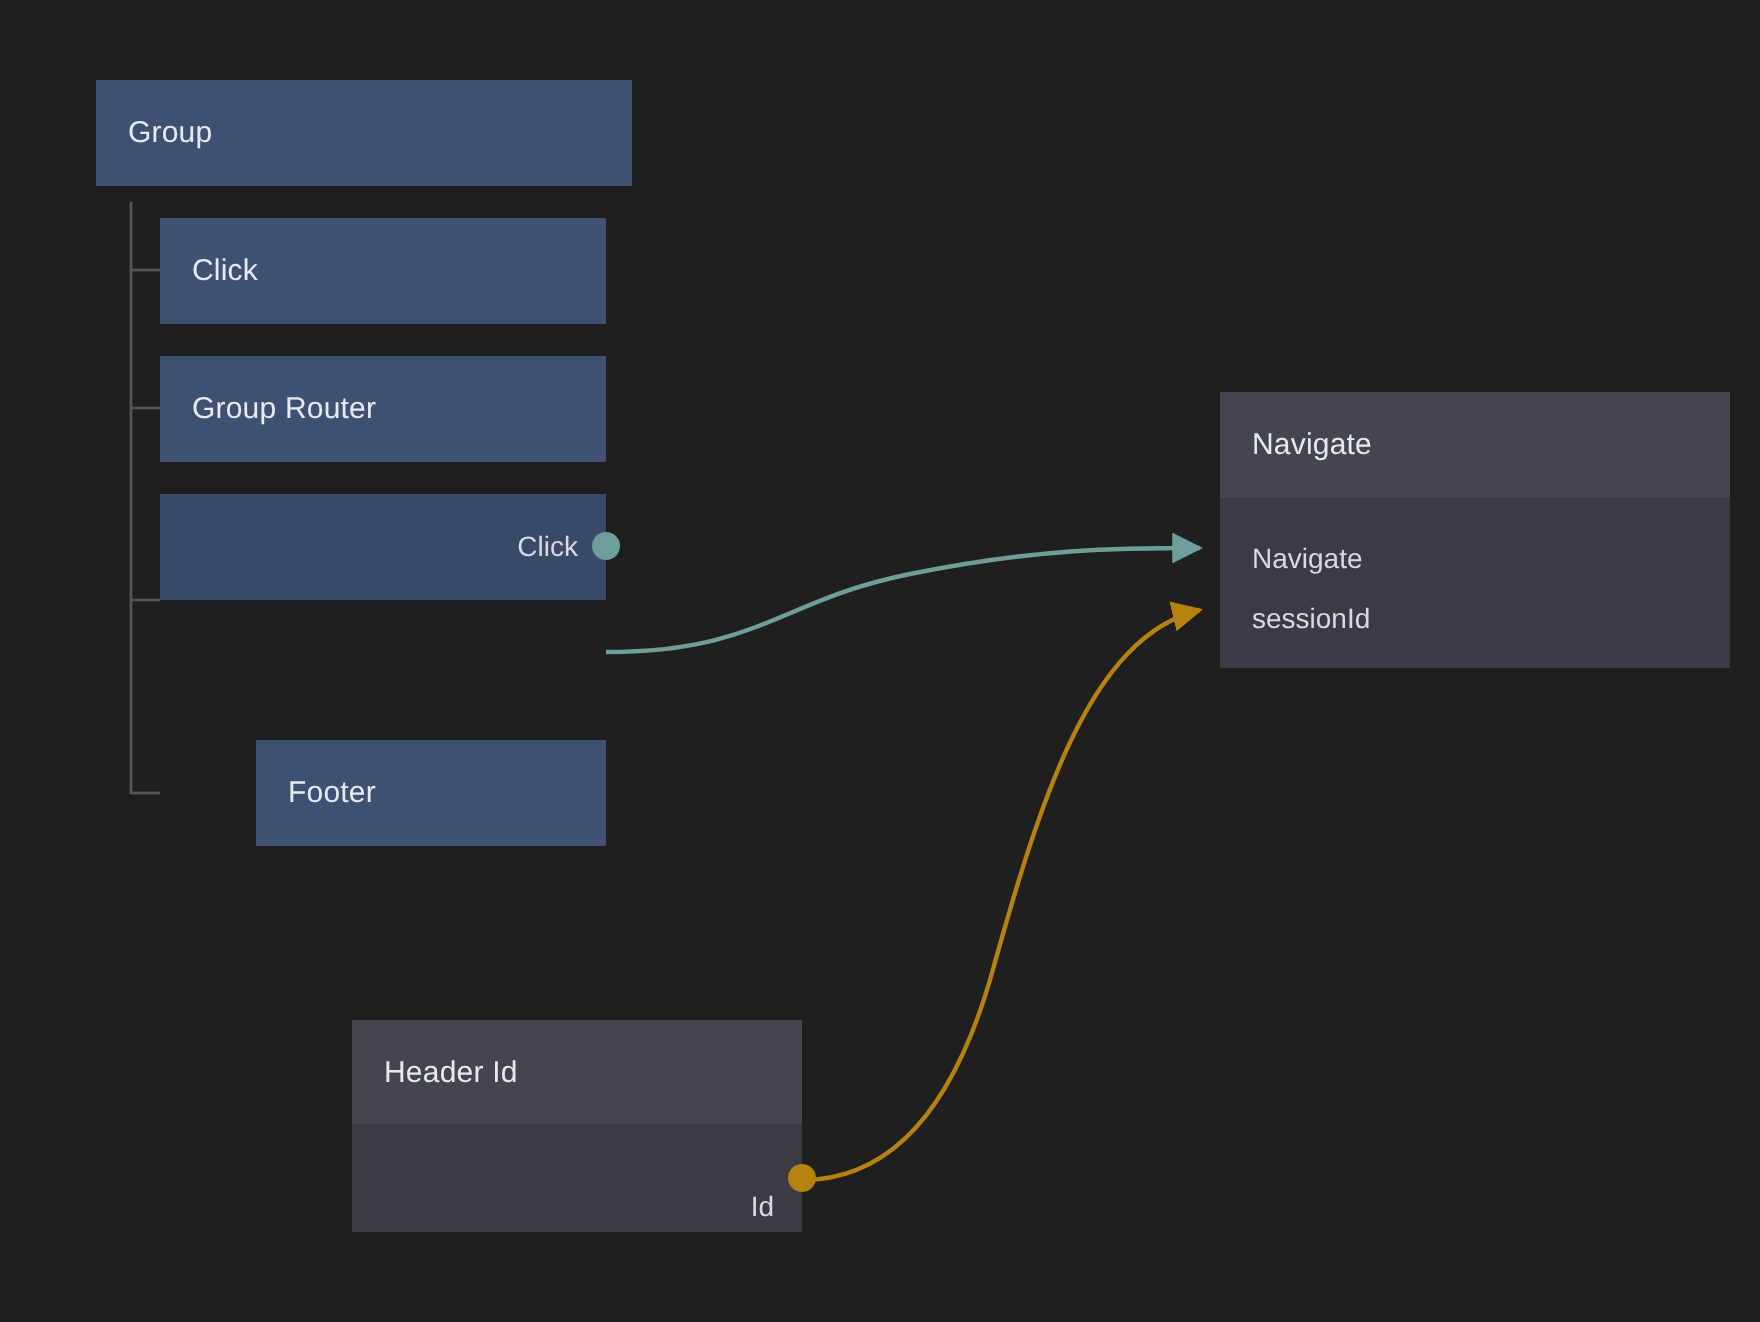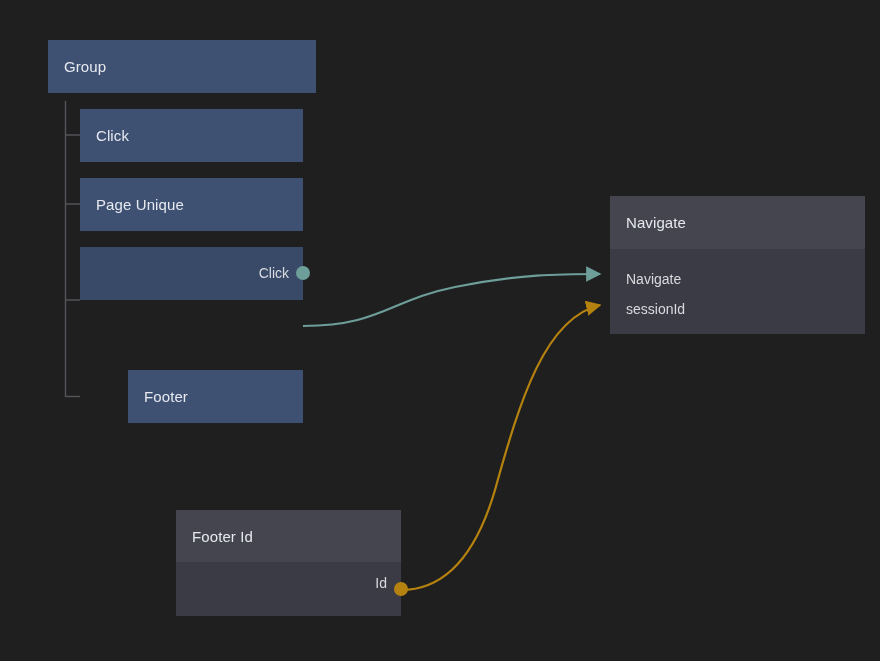--- a/index.html
+++ b/index.html
@@ -146,21 +146,21 @@
   </div>
 
   <div class="node blue" style="left:80px; top:109px; width:223px;">
     <div class="node-header" style="height:53px;">
       <span class="node-title">Click</span>
     </div>
   </div>
 
   <div class="node blue" style="left:80px; top:178px; width:223px;">
     <div class="node-header" style="height:53px;">
-      <span class="node-title">Page Unique</span>
+      <span class="node-title">Group Router</span>
     </div>
   </div>
 
   <div class="node blue" style="left:80px; top:247px; width:223px;">
     <div class="node-body" style="height:53px;">
       <div class="port-out" style="top:26px;">
         <span class="port-label">Click</span>
       </div>
       <span class="port-dot teal" style="top:26px;"></span>
     </div>
@@ -181,23 +181,23 @@
         <span class="port-label">Navigate</span>
       </div>
       <div class="port-in" style="top:60px;text-align:right;">
         <span class="port-label">sessionId</span>
       </div>
     </div>
   </div>
 
   <div class="node grey" style="left:176px; top:510px; width:225px;">
     <div class="node-header" style="height:52px;">
-      <span class="node-title">Footer Id</span>
+      <span class="node-title">Header Id</span>
     </div>
     <div class="node-body" style="height:54px;">
-      <div class="port-out" style="top:21px;">
+      <div class="port-out" style="top:41px;">
         <span class="port-label">Id</span>
       </div>
       <span class="port-dot gold" style="top:27px;"></span>
     </div>
   </div>
 
 </div>
 
 </body></html>

